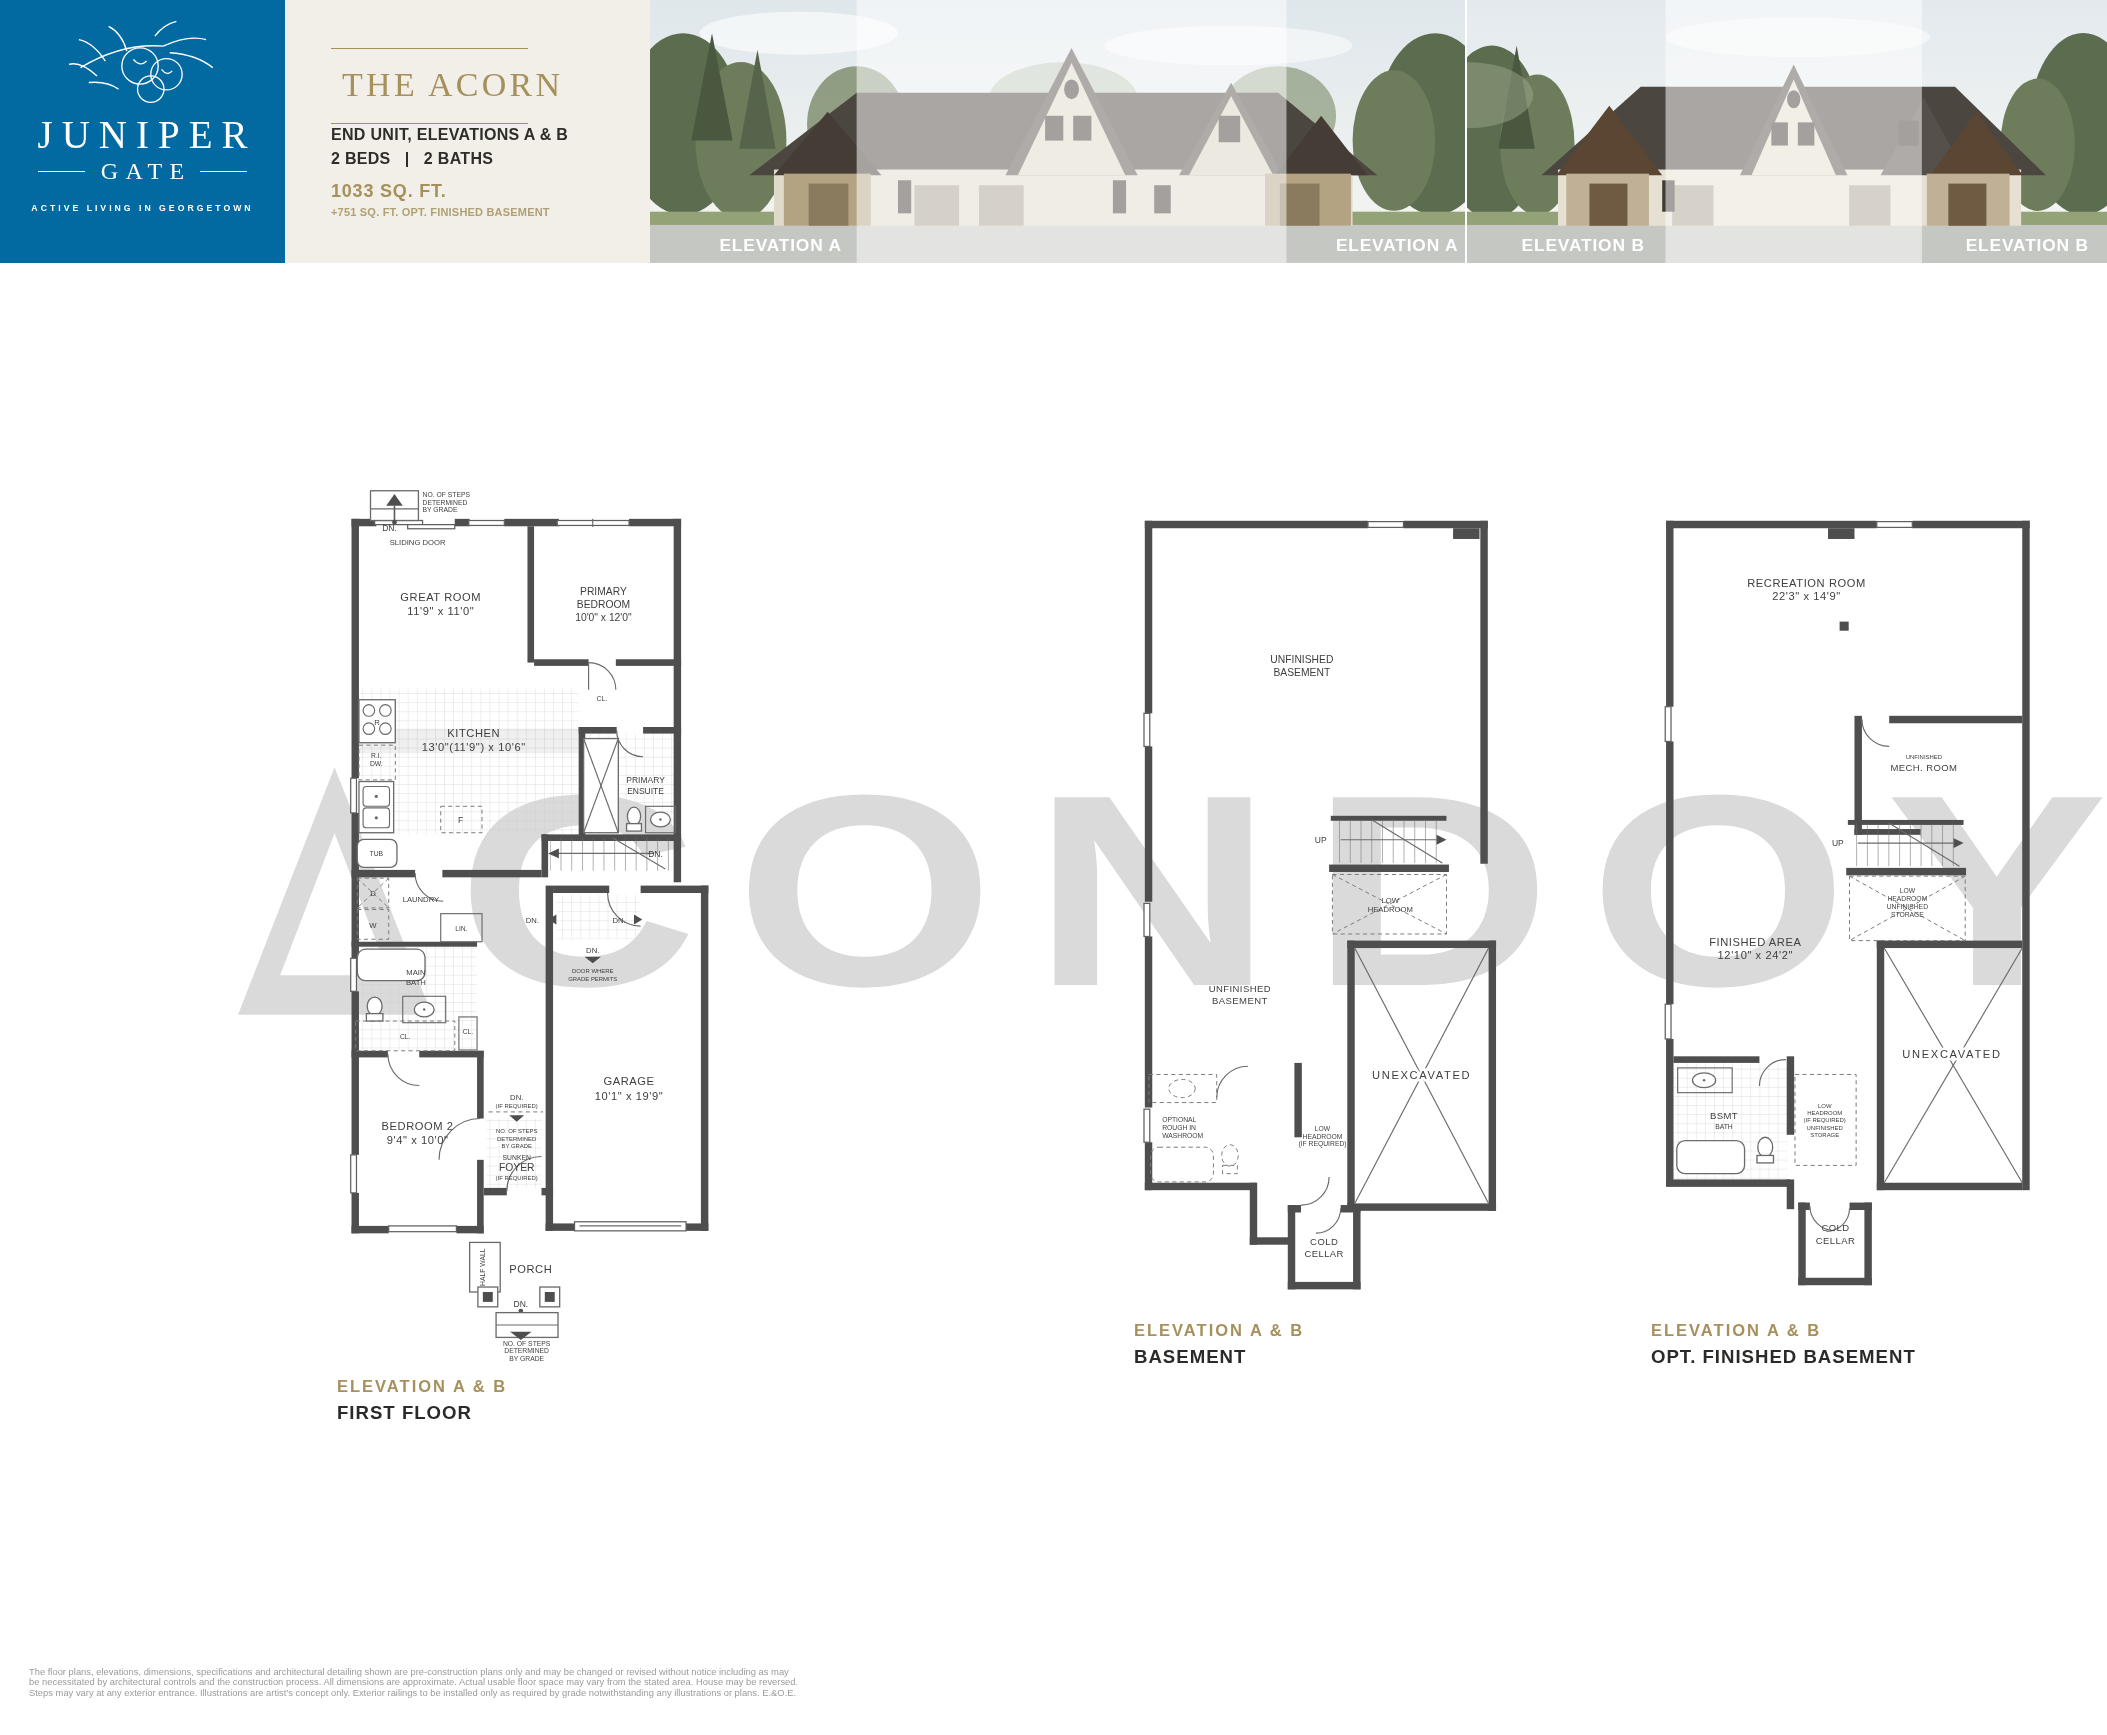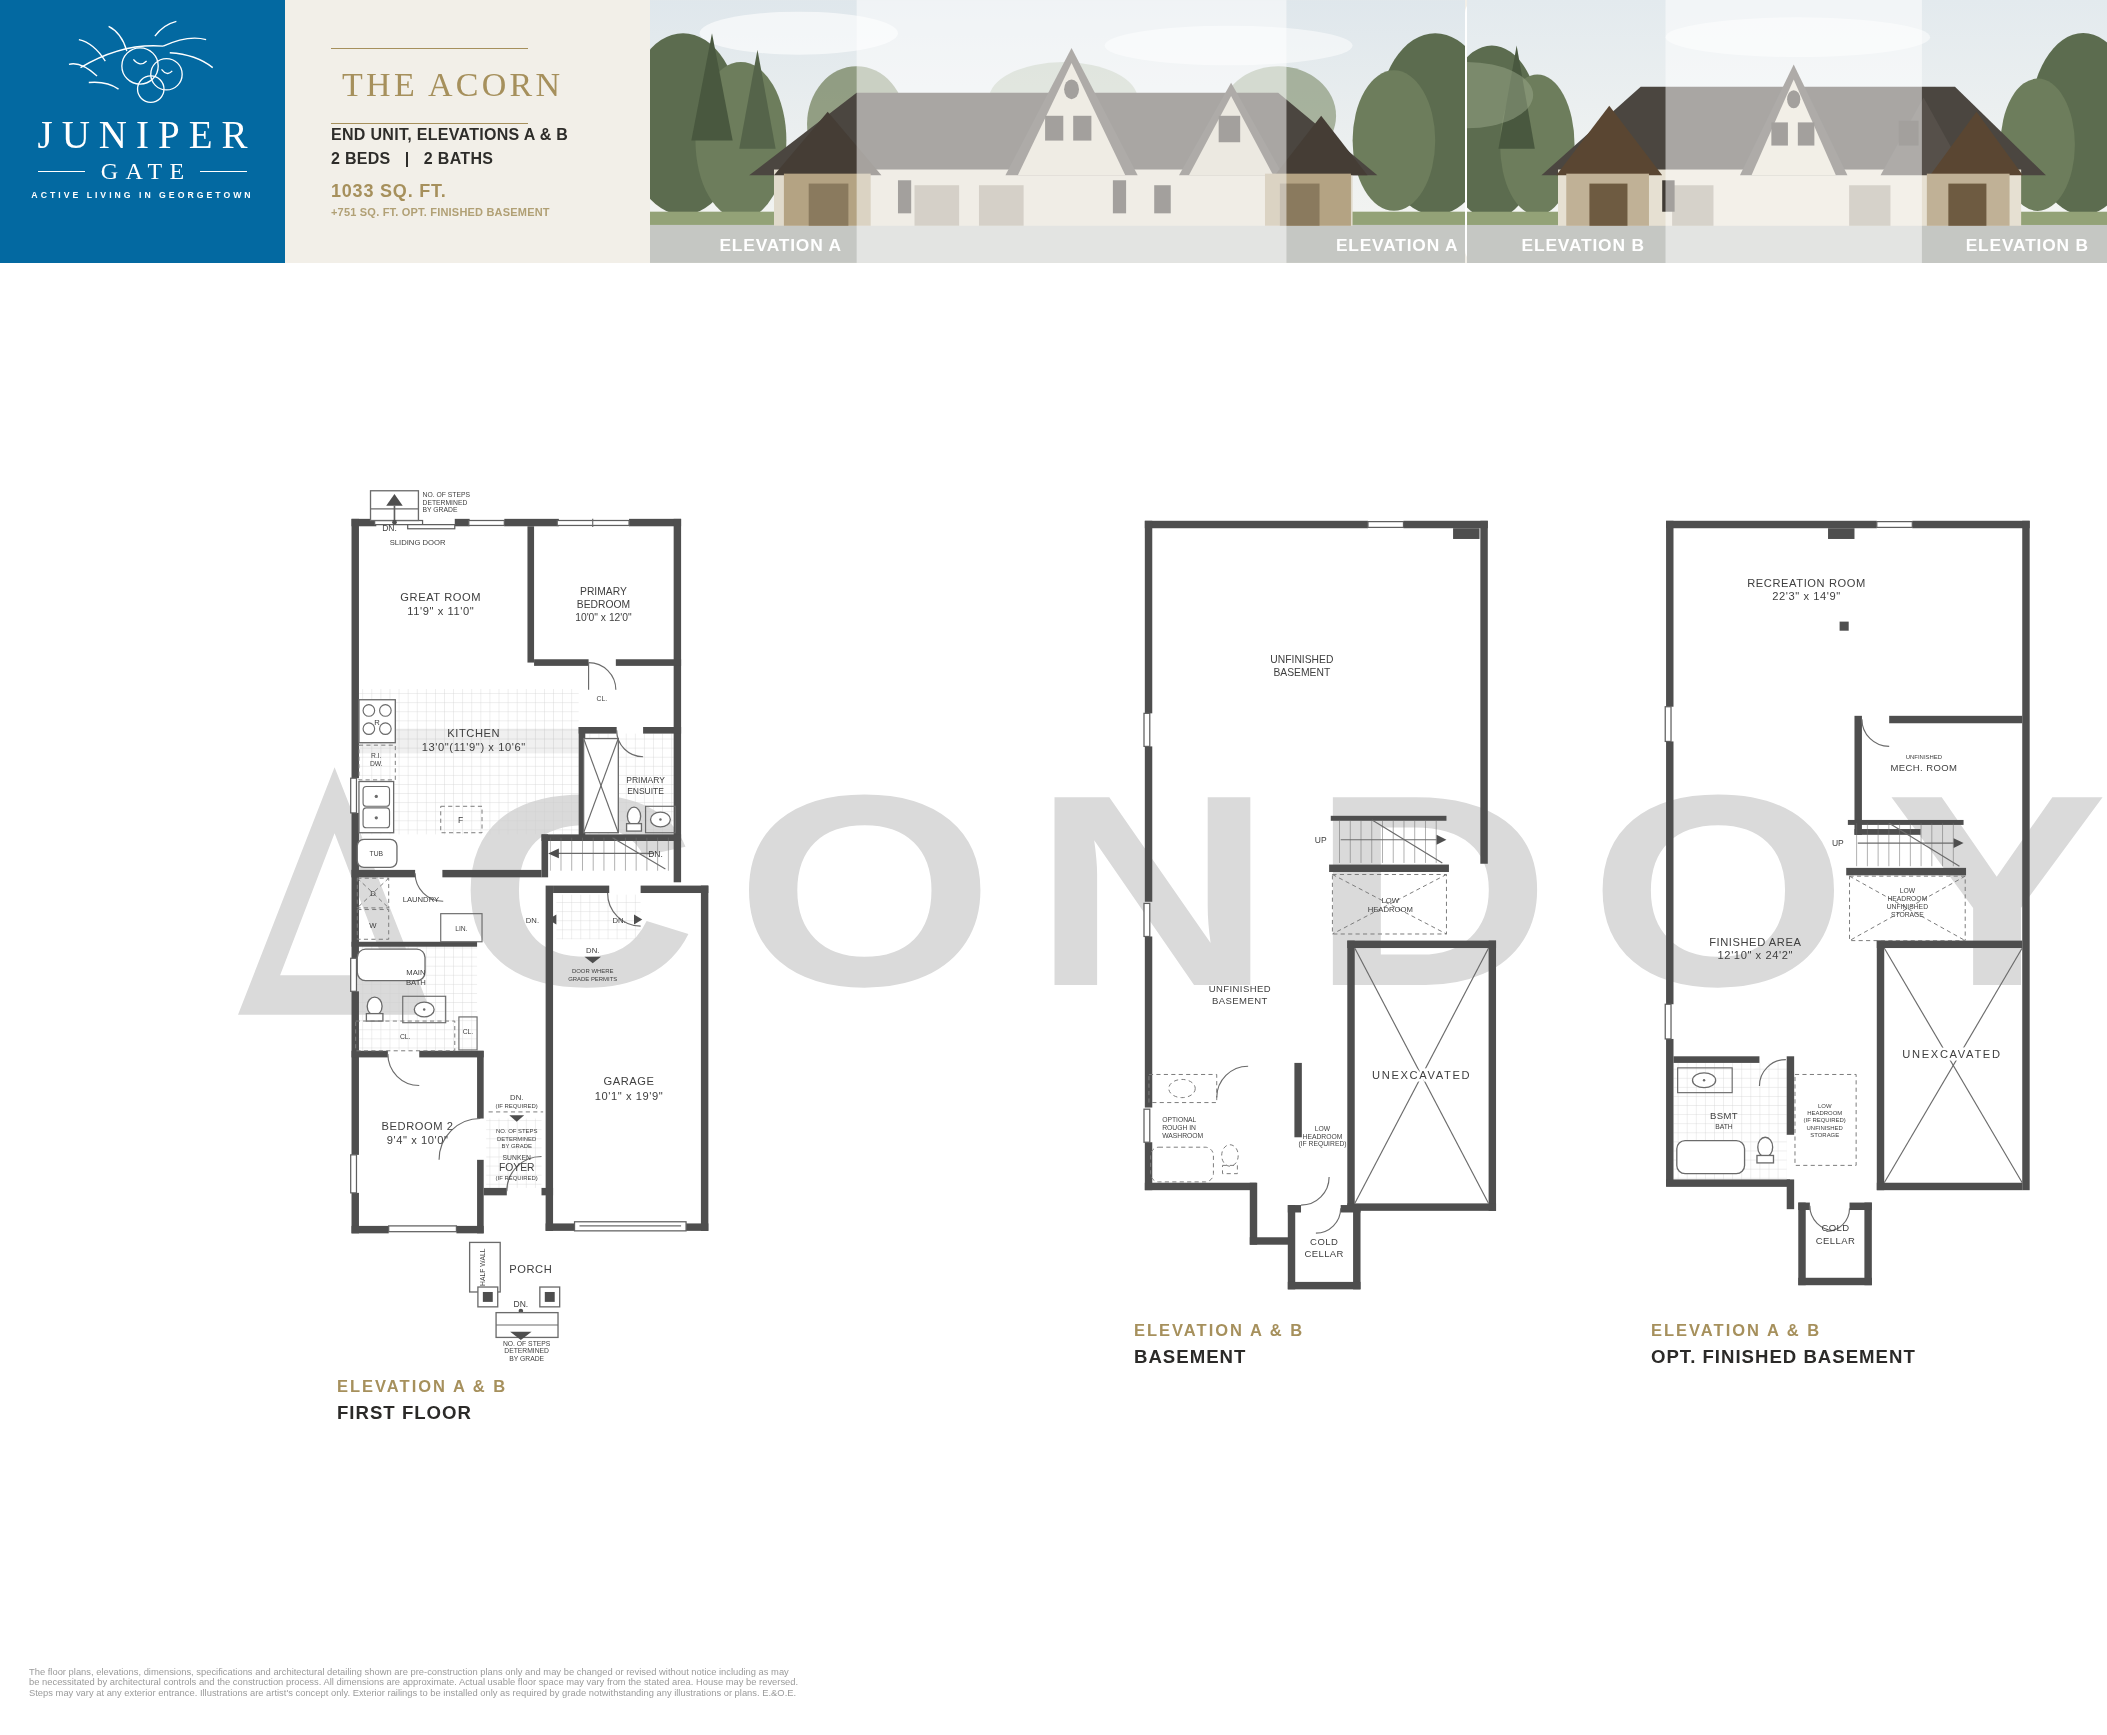--- a/index.html
+++ b/index.html
@@ -7,21 +7,21 @@
         font-family:"Liberation Sans",sans-serif;}
   
   .topband{position:absolute;left:0;top:0;width:2108px;height:263px;background:#f2efe8;}
   .logo-box{position:absolute;left:0;top:0;width:285px;height:263px;background:#0369a1;color:#fff;text-align:center;}
   .logo-sprig{margin-top:18px;}
   .logo-word{font-family:"Liberation Serif",serif;font-weight:400;font-size:39px;letter-spacing:9px;
              line-height:41px;margin-top:1.7px;text-indent:9px;}
   .logo-gate{display:flex;align-items:center;gap:8.3px;margin:3.3px 38px 0 38px;
              font-family:"Liberation Serif",serif;font-size:24px;letter-spacing:7.4px;text-indent:7.4px;}
   .logo-gate::before,.logo-gate::after{content:"";height:1.7px;background:#fff;flex:1;}
-  .logo-tagline{margin-top:5px;font-size:8.7px;font-weight:bold;letter-spacing:3px;}
+  .logo-tagline{margin-top:18px;font-size:8.7px;font-weight:bold;letter-spacing:3px;}
   .header-block{position:absolute;left:331px;top:48px;width:331px;}
   .title-rule{width:197px;border-top:1.7px solid #a6905c;border-bottom:1.7px solid #a6905c;padding:7.4px 0 10px 0;}
   .plan-title{font-family:"Liberation Serif",serif;font-size:34px;letter-spacing:3.3px;color:#a6905c;
               font-weight:400;margin:11px;line-height:35px;white-space:nowrap;}
   .sub1{margin-top:2px;font-size:16px;font-weight:bold;color:#2e2d2a;letter-spacing:0.3px;white-space:pre;}
   .sub2{margin-top:5.8px;font-size:16px;font-weight:bold;color:#2e2d2a;letter-spacing:0.3px;white-space:pre;}
   .sqft{margin-top:13.2px;font-size:18px;font-weight:bold;color:#a6905c;letter-spacing:0.8px;}
   .sqft-note{margin-top:3.3px;font-size:11px;font-weight:bold;color:#b1a075;letter-spacing:0.2px;}
   .photo{position:absolute;top:0;height:263px;}
   .photo svg{display:block;}
@@ -145,21 +145,21 @@
           <rect x="300" y="218" width="16" height="40" fill="#3f3a34"></rect>
             <rect x="560" y="218" width="16" height="40" fill="#3f3a34"></rect>
           <rect x="610" y="224" width="20" height="34" fill="#3f3a34"></rect>
         </g>
         <rect x="250" y="0" width="520" height="318" fill="#ffffff" opacity=".52"></rect>
         <text class="phlabel" x="84" y="303">ELEVATION A</text>
         <text class="phlabel" x="978" y="303" text-anchor="end">ELEVATION A</text>
       </svg>
     </div>
 
-    <div class="photo" style="left:1465px;width:643px;border-left:2.5px solid #ffffff;box-sizing:border-box;border-radius:13px;">
+    <div class="photo" style="left:1465px;width:643px;border-left:2.5px solid #ffffff;box-sizing:border-box;">
       <svg width="641" height="263" viewBox="0 0 775 318">
         <defs>
           <linearGradient id="skyB" x1="0" y1="0" x2="0" y2="1">
             <stop offset="0" stop-color="#e3eaee"></stop>
               <stop offset="1" stop-color="#f7f7f3"></stop>
           </linearGradient>
         </defs>
         <rect width="775" height="318" fill="url(#skyB)"></rect>
         <ellipse cx="400" cy="45" rx="160" ry="24" fill="#ffffff" opacity=".5"></ellipse>
         <g>

